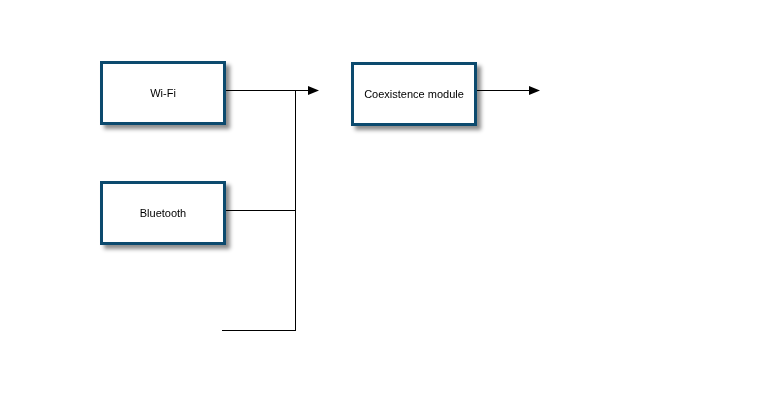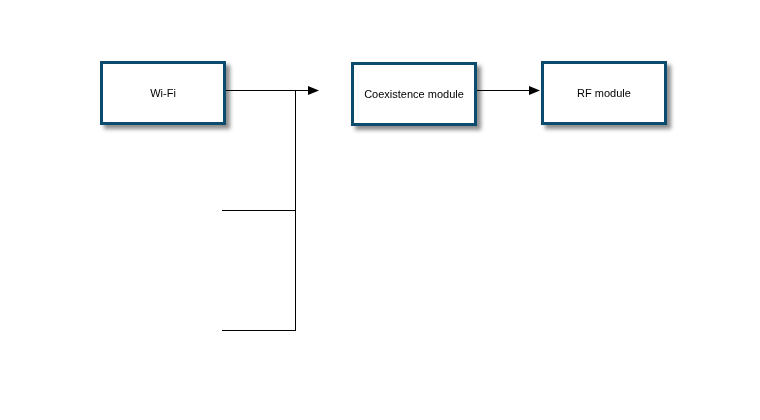--- a/index.html
+++ b/index.html
@@ -64,23 +64,23 @@
 
     <line x1="222" y1="210.5" x2="296" y2="210.5" stroke="#000" stroke-width="1" shape-rendering="crispEdges"></line>
 
     <line x1="222" y1="330.5" x2="296" y2="330.5" stroke="#000" stroke-width="1" shape-rendering="crispEdges"></line>
   </svg>
 
   <div class="node" id="node-wifi">
     <span>Wi-Fi</span>
   </div>
 
+  <div class="node" id="node-bluetooth">
+    <span>Bluetooth</span>
+  </div>
 
 
   <div class="node" id="node-coexistence">
     <span>Coexistence module</span>
   </div>
 
-  <div class="node" id="node-rf">
-    <span>RF module</span>
-  </div>
 
 </div>
 
 </body></html>

